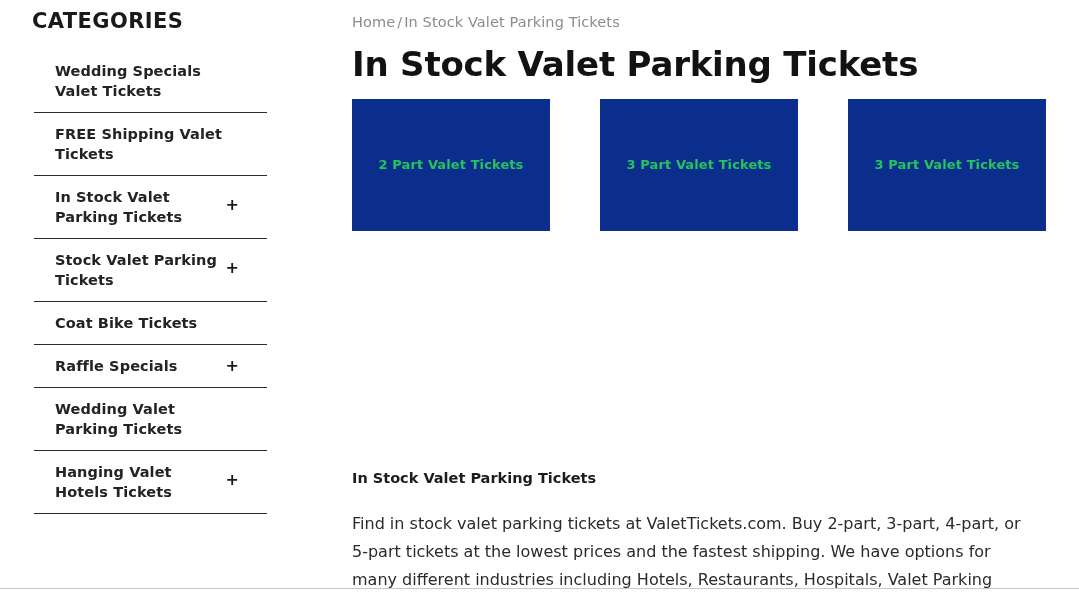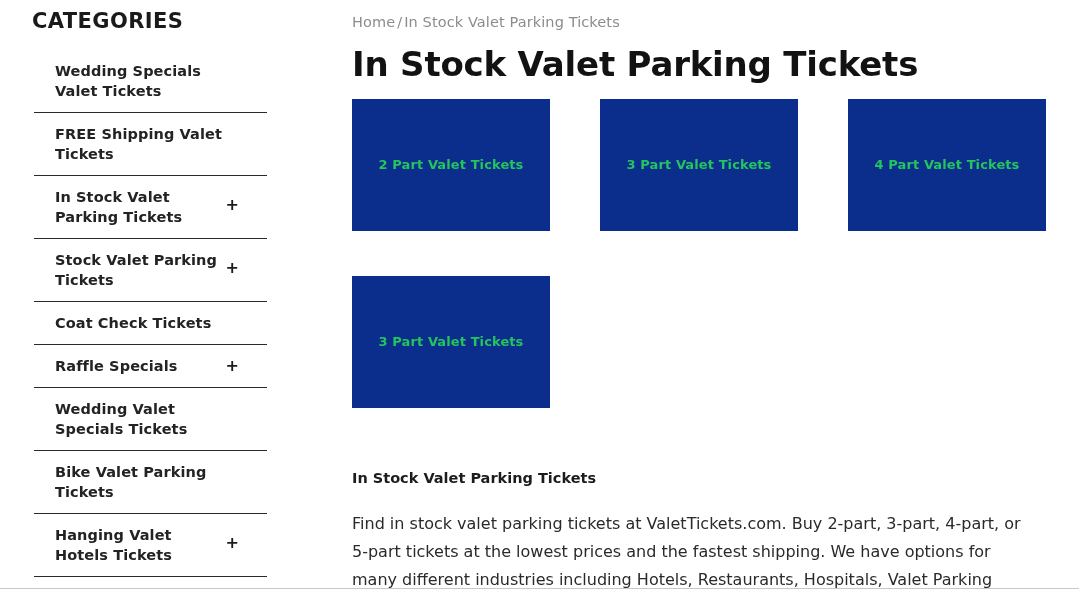--- a/index.html
+++ b/index.html
@@ -195,31 +195,28 @@
         </li>
         <li class="cat-item two-line">
           <span class="cat-label">In Stock Valet Parking Tickets</span>
           <span class="cat-plus">+</span>
         </li>
         <li class="cat-item two-line">
           <span class="cat-label">Stock Valet Parking Tickets</span>
           <span class="cat-plus">+</span>
         </li>
         <li class="cat-item">
-          <span class="cat-label">Coat Check Tickets</span>
+          <span class="cat-label">Coat Bike Tickets</span>
         </li>
         <li class="cat-item">
           <span class="cat-label">Raffle Specials</span>
           <span class="cat-plus">+</span>
         </li>
         <li class="cat-item two-line">
-          <span class="cat-label">Wedding Valet Specials Tickets</span>
-        </li>
-        <li class="cat-item two-line">
-          <span class="cat-label">Bike Valet Parking Tickets</span>
+          <span class="cat-label">Wedding Valet Parking Tickets</span>
         </li>
         <li class="cat-item two-line">
           <span class="cat-label">Hanging Valet Hotels Tickets</span>
           <span class="cat-plus">+</span>
         </li>
       </ul>
   </aside>
 
   <main class="main">
 
@@ -230,23 +227,20 @@
     <h1 class="page-title">In Stock Valet Parking Tickets</h1>
 
     <div class="tile-grid" id="tile-grid">
         <a href="#" class="tile">
           <span class="tile-label">2 Part Valet Tickets</span>
         </a>
         <a href="#" class="tile">
           <span class="tile-label">3 Part Valet Tickets</span>
         </a>
         <a href="#" class="tile">
-          <span class="tile-label">4 Part Valet Tickets</span>
-        </a>
-        <a href="#" class="tile">
           <span class="tile-label">3 Part Valet Tickets</span>
         </a>
       </div>
 
     <section class="desc-block">
       <h3 class="desc-heading">In Stock Valet Parking Tickets</h3>
       <p class="desc-body">Find in stock valet parking tickets at ValetTickets.com.  Buy 2-part, 3-part, 4-part, or 5-part tickets at the lowest prices and the fastest shipping.  We have options for many different industries including Hotels, Restaurants, Hospitals, Valet Parking Companies and more.</p>
     </section>
 
   </main>

